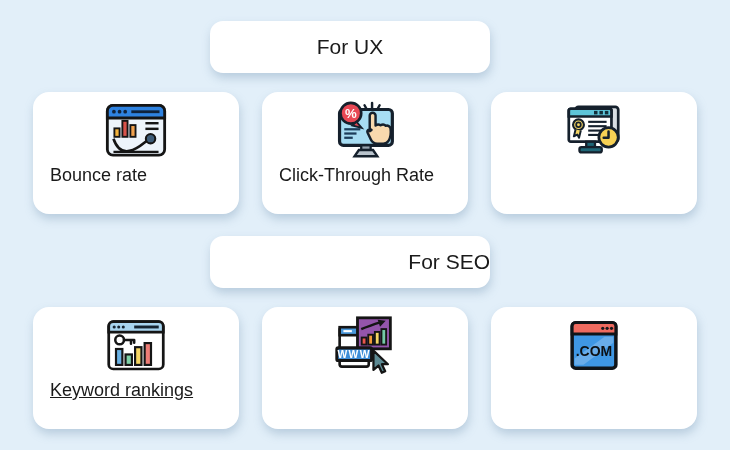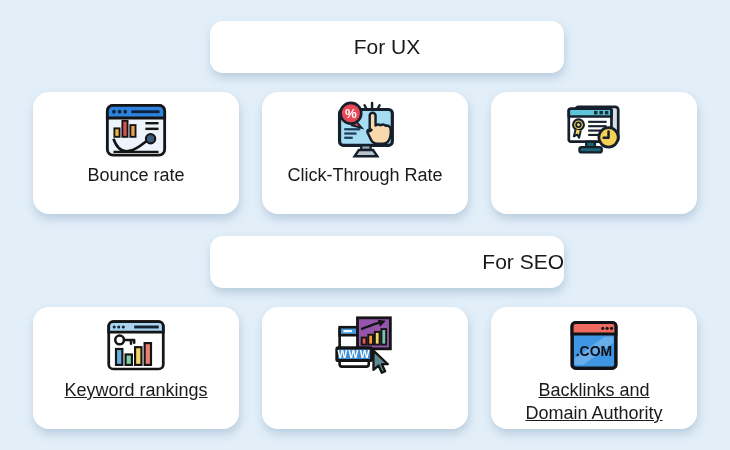--- a/index.html
+++ b/index.html
@@ -3,42 +3,42 @@
 <meta charset="utf-8">
 <style>
   html,body{margin:0;padding:0;}
   body{
     width:730px;height:450px;position:relative;overflow:hidden;
     background:#e2eff9;
     font-family:"Liberation Sans","DejaVu Sans",sans-serif;
     color:#1a1a1a;
   }
   .header-card{
-    position:absolute;left:210px;width:354px;height:52px;
+    position:absolute;left:210px;width:280px;height:52px;
     background:#fff;border-radius:13px;
     box-shadow:1px 5px 10px rgba(118,150,178,.38);
     display:flex;align-items:center;justify-content:center;
     font-size:21px;
   }
   .hdr-ux{top:21px;}
   .hdr-seo{top:236px;justify-content:flex-end;}
   .metric-card{
     position:absolute;width:206px;height:122px;
     background:#fff;border-radius:16px;
     box-shadow:1px 5px 10px rgba(118,150,178,.38);
   }
   .col1{left:33px;}.col2{left:262px;}.col3{left:491px;}
   .row1{top:92px;}.row2{top:307px;text-decoration:underline;}
   .icon-wrap{
     height:62px;margin-top:7px;
     display:flex;align-items:center;justify-content:center;
   }
   .metric-label{
     margin:3px auto 0;max-width:172px;
-    text-align:center;font-size:18px;line-height:1.28;
+    font-size:18px;line-height:1.28;
   }
   svg{display:block;}
 </style>
 </head>
 <body style="background: rgb(226, 239, 249);">
 
 <div>
 
   <div class="header-card hdr-ux">
     <span>For UX</span>
@@ -160,16 +160,15 @@
       <svg width="56" viewBox="0 0 64 58">
         <rect x="7" y="3" width="50" height="52" rx="4" fill="#3f97e4" stroke="#101418" stroke-width="4"></rect>
         <path d="M11 3 h42 a4 4 0 0 1 4 4 v9 H7 V7 a4 4 0 0 1 4 -4 z" fill="#ee6a5f" stroke="#101418" stroke-width="3.4"></path>
         <circle cx="42" cy="9.5" r="1.8" fill="#16181d"></circle>
           <circle cx="47" cy="9.5" r="1.8" fill="#16181d"></circle>
           <circle cx="52" cy="9.5" r="1.8" fill="#16181d"></circle>
         <path d="M10 44 L44 19 L54 19 L54 26 L20 51 L10 51 z" fill="rgba(255,255,255,0.22)"></path>
         <text x="32" y="41" text-anchor="middle" font-size="16" font-weight="bold" fill="#0d1013" font-family="'Liberation Sans',sans-serif">.COM</text>
       </svg>
     </div>
-    <div class="metric-label">Backlinks and Domain Authority</div>
   </div>
 
 </div>
 
 </body></html>

